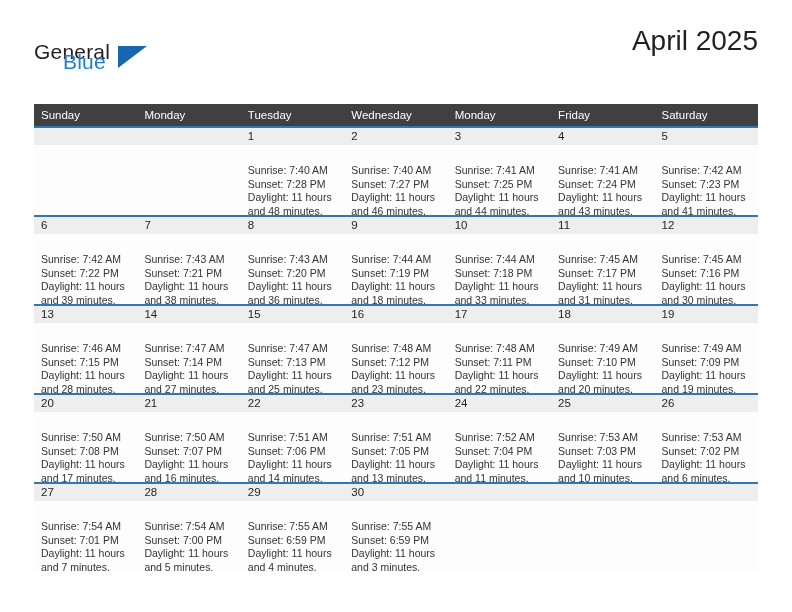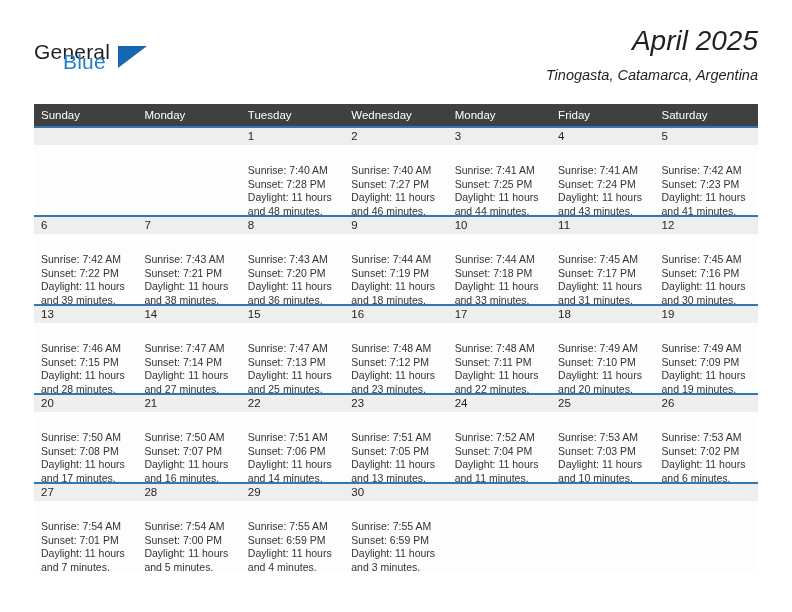--- a/index.html
+++ b/index.html
@@ -66,21 +66,20 @@
     height: 0;
     border-left: 29px solid #1667b0;
     border-bottom: 22px solid transparent;
   }
 
   .title-block {
     position: absolute;
     right: 0;
     top: 0;
     text-align: right;
-    font-style: italic;
   }
   .cal-title {
     font-size: 28px;
     color: #231f20;
     line-height: 34px;
     white-space: nowrap;
     font-family: "Liberation Sans", sans-serif;
   }
   .cal-location {
     margin-top: 9px;
@@ -168,21 +167,20 @@
   <div class="header">
 
     <div class="brand">
       <span class="brand-general">General</span>
       <span class="brand-triangle"></span>
       <span class="brand-blue">Blue</span>
     </div>
 
     <div class="title-block">
       <div class="cal-title">April 2025</div>
-      <div class="cal-location">Tinogasta, Catamarca, Argentina</div>
     </div>
 
   </div>
 
   <table class="calendar">
     <thead>
       <tr>
         <th>Sunday</th>
         <th>Monday</th>
         <th>Tuesday</th>

